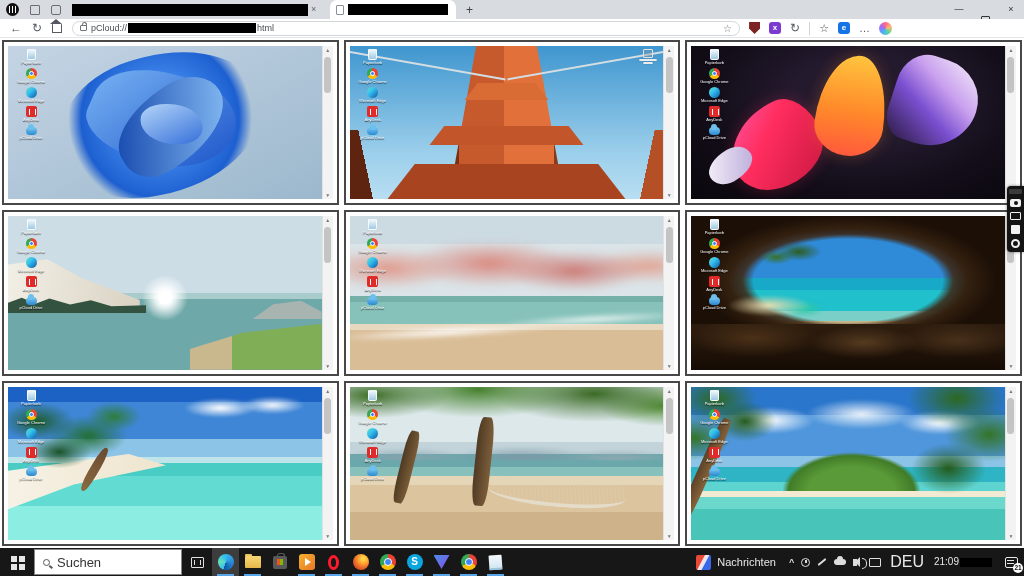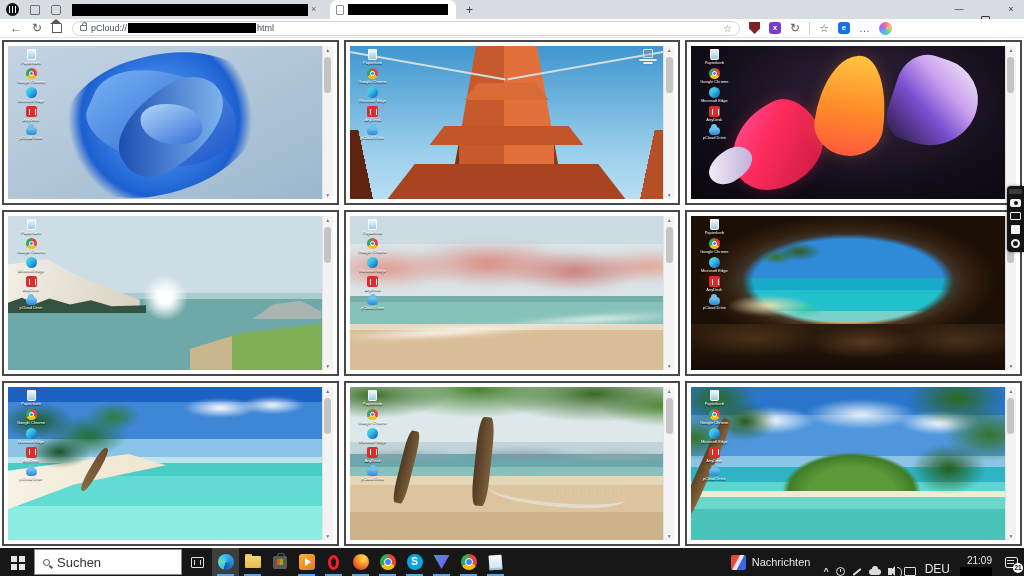--- a/index.html
+++ b/index.html
@@ -234,38 +234,38 @@
   .ic-firefox{width:16px;height:16px;border-radius:50%;background:radial-gradient(circle at 65% 30%,#ffd54a 8%,#ff9d2e 35%,#e8652a 60%,#b5321f);}
   .ic-chrome,.ic-chrome-secondary{width:16px;height:16px;border-radius:50%;position:relative;
     background:conic-gradient(#ea4335 0 33%,#fbbc05 33% 66%,#34a853 66%);}
   .ic-chrome::after,.ic-chrome-secondary::after{content:"";position:absolute;inset:4px;background:#4285f4;border:1.5px solid #fff;border-radius:50%;}
   .ic-skype{width:16px;height:16px;border-radius:50%;background:#0aa6e0;color:#fff;font-size:10px;font-weight:bold;
     display:flex;align-items:center;justify-content:center;line-height:1;}
   .ic-triangle-app{width:16px;height:14px;background:linear-gradient(135deg,#4a90e8,#8a4ae8);clip-path:polygon(0 0,100% 0,50% 100%);}
   .ic-notes{width:13px;height:15px;background:linear-gradient(#f4fafd,#cfe4f0);border-radius:1px;transform:rotate(-4deg);
     box-shadow:inset 0 -2px 0 #9fc4da;}
 
-  .tb-right{margin-left:auto;display:flex;align-items:flex-end;height:28px;}
+  .tb-right{margin-left:auto;display:flex;align-items:center;height:28px;}
   .news{display:flex;align-items:center;gap:6px;padding:0 8px;height:28px;}
   .newsico{width:15px;height:15px;border-radius:2px;background:linear-gradient(120deg,#e84a3a 0 45%,#3a66e8 55%);position:relative;overflow:hidden;}
   .newsico::after{content:"";position:absolute;left:5px;top:-2px;width:4px;height:20px;background:#ffffffd8;transform:rotate(28deg);}
   .newslabel{font-size:11px;color:#e8e8e8;}
   .tray{display:flex;align-items:center;gap:7px;padding:0 5px;}
   .chev{color:#ddd;font-size:9px;font-weight:bold;line-height:1;}
   .tr-clock{width:9px;height:9px;border:1.5px solid #ddd;border-radius:50%;position:relative;}
   .tr-clock::after{content:"";position:absolute;left:3px;top:1px;width:1.5px;height:3px;background:#ddd;}
   .tr-pen{width:10px;height:2px;background:#ddd;border-radius:1px;transform:rotate(-40deg);}
   .tr-cloud{width:12px;height:6px;background:#ddd;border-radius:4px;position:relative;}
   .tr-cloud::before{content:"";position:absolute;left:3px;top:-3px;width:6px;height:6px;border-radius:50%;background:#ddd;}
   .tr-spk{width:4px;height:7px;background:#ddd;position:relative;margin-right:5px;}
   .tr-spk::before{content:"";position:absolute;left:2px;top:-2px;border-top:5px solid transparent;border-bottom:5px solid transparent;border-right:5px solid #ddd;}
   .tr-spk::after{content:"";position:absolute;left:9px;top:-1px;width:4px;height:9px;border:1.5px solid #ddd;border-left:none;border-radius:0 6px 6px 0;}
   .tr-mon{width:12px;height:9px;border:1.5px solid #ddd;border-radius:1px;}
-  .lang{font-size:12px;color:#e8e8e8;padding:0 4px;}
-  .clockblock{display:flex;flex-direction:column;align-items:flex-end;padding:0 6px;gap:1px;}
+  .lang{font-size:16px;color:#e8e8e8;padding:0 4px;}
+  .clockblock{display:flex;flex-direction:row;align-items:flex-end;padding:0 6px;gap:1px;}
   .time{font-size:10px;color:#e8e8e8;line-height:1;}
   .date-redact{width:32px;height:9px;background:#000;}
   .notif{position:relative;width:26px;height:28px;display:flex;align-items:center;justify-content:center;}
   .notifico{width:13px;height:11px;border:1.5px solid #e8e8e8;border-radius:2px;position:relative;}
   .notifico::after{content:"";position:absolute;left:1.5px;top:2px;width:7px;height:1.5px;background:#e8e8e8;box-shadow:0 3px 0 #e8e8e8;}
   .badge{position:absolute;right:1px;bottom:3px;min-width:10px;height:10px;border-radius:50%;background:#fff;
     color:#111;font-size:6.5px;font-weight:bold;display:flex;align-items:center;justify-content:center;line-height:1;}
 </style>
 </head>
 <body>

